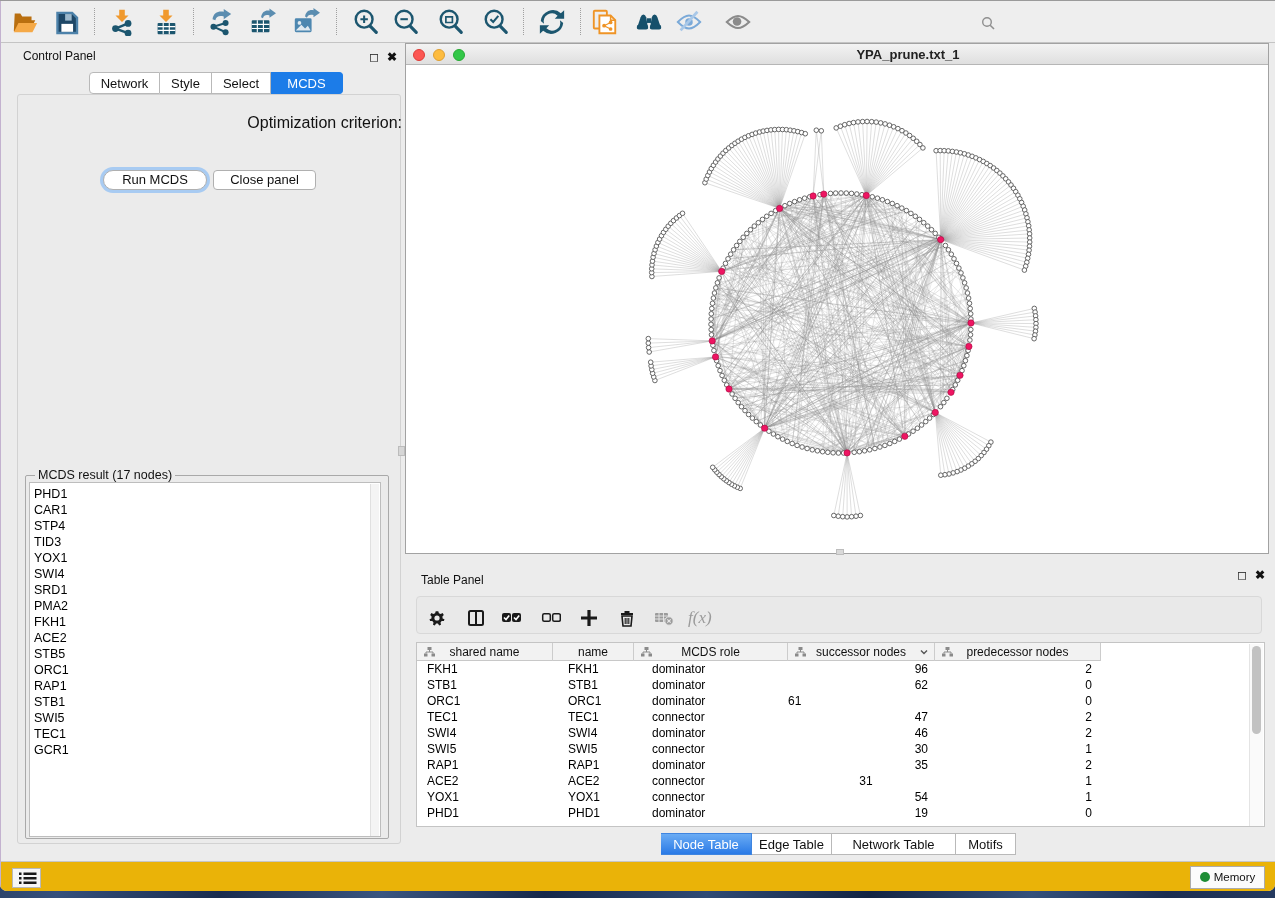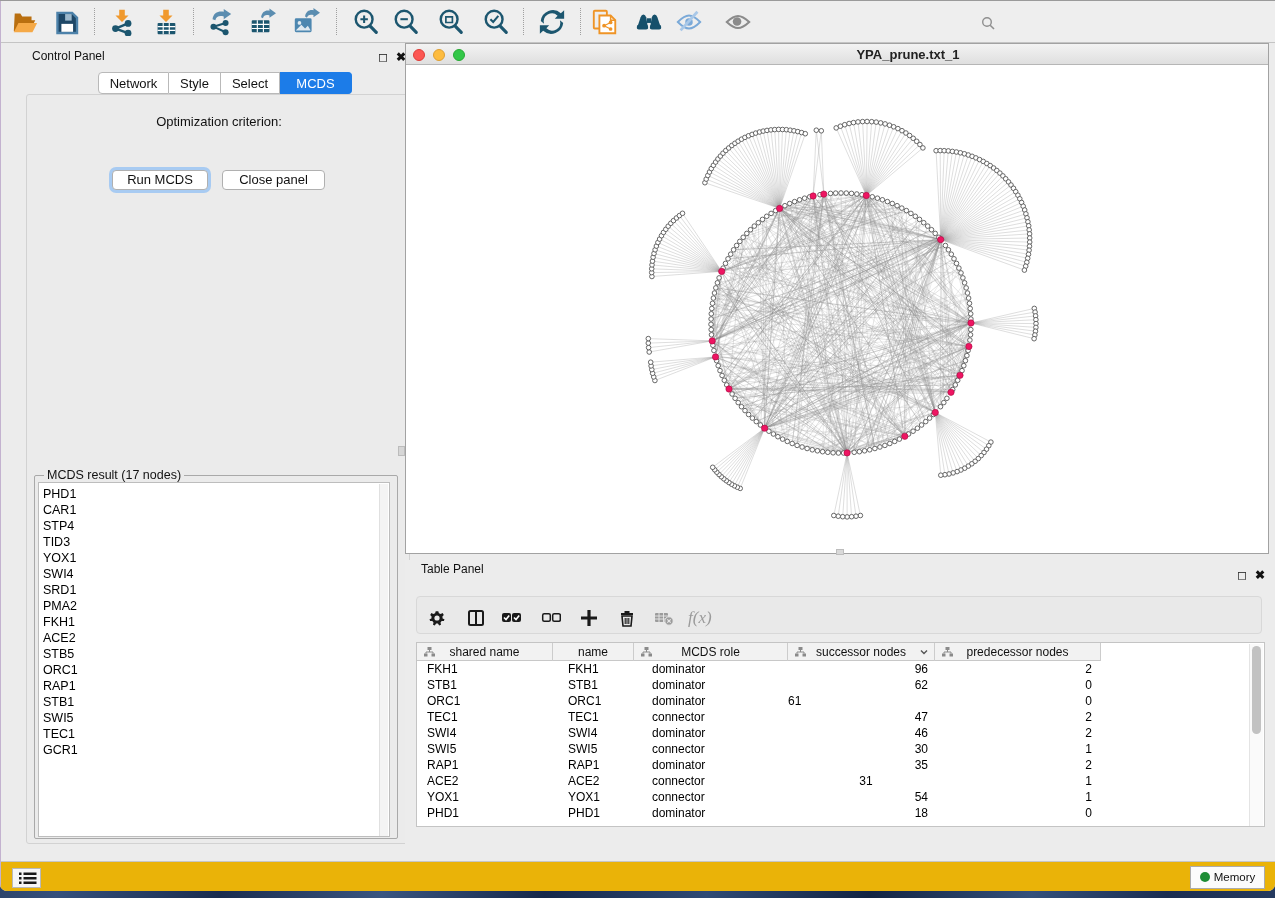--- a/index.html
+++ b/index.html
@@ -8,49 +8,49 @@
 #wall { position:absolute; left:0; top:0; width:1275px; height:898px;
   background:linear-gradient(95deg,#223554 0%,#35507c 10%,#1a2c4e 22%,#3a5580 34%,#16284a 46%,#2f4a74 58%,#132442 70%,#34507b 82%,#1b2d50 92%,#253a5f 100%);}
 #win { position:absolute; left:0; top:0; width:1275px; height:891px; background:#ececec;
   border-bottom-left-radius:7px; border-bottom-right-radius:7px; overflow:hidden; }
 .abs { position:absolute; }
 
 #toolbar { position:absolute; left:0; top:0; width:1275px; height:43px; background:#eeeeee; border-top:1px solid #9a9a9a; border-bottom:1px solid #c4c4c4; }
 .tsep { position:absolute; top:7px; height:27px; width:0; border-left:1px dotted #9f9f9f; }
 .ticon { position:absolute; top:7px; width:28px; height:28px; }
 
-#cp { position:absolute; left:17px; top:44px; width:403px; height:817px; background:#ececec; }
+#cp { position:absolute; left:8px; top:44px; width:403px; height:817px; background:#ececec; }
 #cp-title { position:absolute; left:15px; top:5px; font-size:12px; color:#111; }
 .wicon { position:absolute; top:6px; font-size:12px; color:#111; }
 .tabs { position:absolute; font-size:13px; }
 .tab { float:left; background:#fff; border:1px solid #b9b9b9; border-left:none; color:#111; text-align:center; padding-top:3px; height:22px; }
 .tab.first { border-left:1px solid #b9b9b9; border-radius:4px 0 0 4px; }
 .tab.last { border-radius:0 4px 4px 0; }
 .tab.sel { background:#1c7ce8; border-color:#1c7ce8; color:#fff; }
 #cp-inner { position:absolute; left:9px; top:50px; width:384px; height:750px; background:#ebebeb; border:1px solid #d2d2d2; border-radius:3px; }
-#optlabel { position:absolute; left:0; top:19px; width:384px; text-align:center; font-size:13px; color:#111; }
+#optlabel { position:absolute; left:0; top:19px; width:384px; text-align:right; font-size:16px; color:#111; }
 #combo { position:absolute; left:34px; top:41px; width:313px; height:22px; background:#fff; border:1px solid #b4b4b4; border-radius:4px; font-size:13px; color:#111; line-height:20px; padding-left:11px; }
 #combo-btn { position:absolute; right:-1px; top:-1px; width:21px; height:22px; border-radius:0 4px 4px 0; background:linear-gradient(#4f9bf7,#1a63e8); }
 .btn { position:absolute; top:75px; height:20px; background:#fff; border:1px solid #b0b0b0; border-radius:4px; font-size:13px; color:#111; text-align:center; line-height:18px; }
-#runbtn { left:85px; width:96px; box-shadow:0 0 0 3px #a8cbf2; }
+#runbtn { left:85px; width:104px; box-shadow:0 0 0 3px #a8cbf2;border-radius:10px; }
 #closebtn { left:195px; width:103px; }
 
 #grp { position:absolute; left:7px; top:380px; width:364px; height:364px; border:1px solid #a9a9a9; border-radius:2px; }
 #grp-label { position:absolute; left:9px; top:-8px; background:#ebebeb; padding:0 3px; font-size:12.5px; color:#111; }
 #grp-list { position:absolute; left:3px; top:6px; width:352px; height:355px; background:#fff; border:1px solid #bdbdbd; font-size:12.5px; color:#000; line-height:16px; padding:3px 0 0 4px; }
 #grp-sb { position:absolute; right:1px; top:1px; width:9px; height:352px; background:#f4f4f4; border-left:1px solid #e0e0e0; }
 
 #net { position:absolute; left:405px; top:43px; width:864px; height:511px; background:#fff; border:1px solid #a2a2a2; }
 #net-tb { position:absolute; left:0; top:0; width:862px; height:21px; background:linear-gradient(#f3f3f3,#dfdfdf); border-bottom:1px solid #b6b6b6; }
 .tl { position:absolute; top:4.5px; width:12px; height:12px; border-radius:50%; }
 #net-title { position:absolute; left:0; top:3px; width:1004px; text-align:center; font-size:13px; font-weight:bold; color:#222; }
 #canvas { position:absolute; left:0; top:21px; width:862px; height:488px; background:#fff; }
 
 #tp { position:absolute; left:405px; top:560px; width:870px; height:301px; background:#ececec; }
-#tp-title { position:absolute; left:16px; top:2px; font-size:12px; color:#111; }
+#tp-title { position:absolute; left:16px; top:13px; font-size:12px; color:#111; }
 #tp-toolbar { position:absolute; left:11px; top:36px; width:846px; height:38px; background:#e9e9e9; border:1px solid #d8d8d8; border-radius:4px; }
 #tbl { position:absolute; left:11px; top:82px; width:849px; height:185px; background:#fff; border:1px solid #c4c4c4; }
 #tbl-head { position:absolute; left:0; top:0; height:18px; background:#f2f2f2; border-bottom:1px solid #c8c8c8; font-size:12px; color:#111; }
 .hc { position:absolute; top:0; height:18px; border-right:1px solid #cccccc; text-align:center; line-height:18px; }
 .hier { position:absolute; left:7px; top:4px; width:11px; height:10px; }
 .row { position:absolute; left:0; width:849px; height:16px; font-size:12px; color:#000; }
 .c { position:absolute; top:0; height:16px; line-height:16px; }
 #tbl-sb { position:absolute; right:1px; top:1px; width:14px; height:182px; background:#fafafa; border-left:1px solid #e4e4e4; }
 #tbl-thumb { position:absolute; left:2px; top:2px; width:9px; height:88px; background:#c2c2c2; border-radius:5px; }
 .btab { float:left; background:#fff; border:1px solid #b9b9b9; border-left:none; color:#111; text-align:center; font-size:13px; height:22px; padding-top:3px; }
@@ -671,26 +671,32 @@
           <div class="c" style="left:10px">YOX1</div>
           <div class="c" style="left:151px">YOX1</div>
           <div class="c" style="left:235px">connector</div>
           <div class="c" style="left:371px;width:140px;text-align:right">54</div>
           <div class="c" style="left:518px;width:157px;text-align:right">1</div>
         </div>
         <div class="row" style="top:162px">
           <div class="c" style="left:10px">PHD1</div>
           <div class="c" style="left:151px">PHD1</div>
           <div class="c" style="left:235px">dominator</div>
-          <div class="c" style="left:371px;width:140px;text-align:right">18</div>
+          <div class="c" style="left:371px;width:140px;text-align:right">19</div>
           <div class="c" style="left:518px;width:157px;text-align:right">0</div>
         </div>
       <div id="tbl-sb">
           <div id="tbl-thumb"></div>
         </div>
+    </div>
+    <div class="tabs" style="left:256px; top:273px">
+      <div class="btab first" style="width:91px; background:linear-gradient(#6aacf4,#2a7ae6); border-color:#3f85e0; color:#fff;">Node Table</div>
+      <div class="btab" style="width:80px">Edge Table</div>
+      <div class="btab" style="width:124px">Network Table</div>
+      <div class="btab last" style="width:60px">Motifs</div>
     </div>
   </div>
   <div id="status">
     <div id="listbtn">
         <svg width="27" height="18" viewBox="0 0 27 18" style="position:absolute;left:1px;top:0px">
           <g fill="#1a1a1a">
             <rect x="5" y="3.5" width="2.5" height="2.5"></rect>
             <rect x="9.5" y="3.5" width="13" height="2.5"></rect>
             <rect x="5" y="8" width="2.5" height="2.5"></rect>
             <rect x="9.5" y="8" width="13" height="2.5"></rect>

